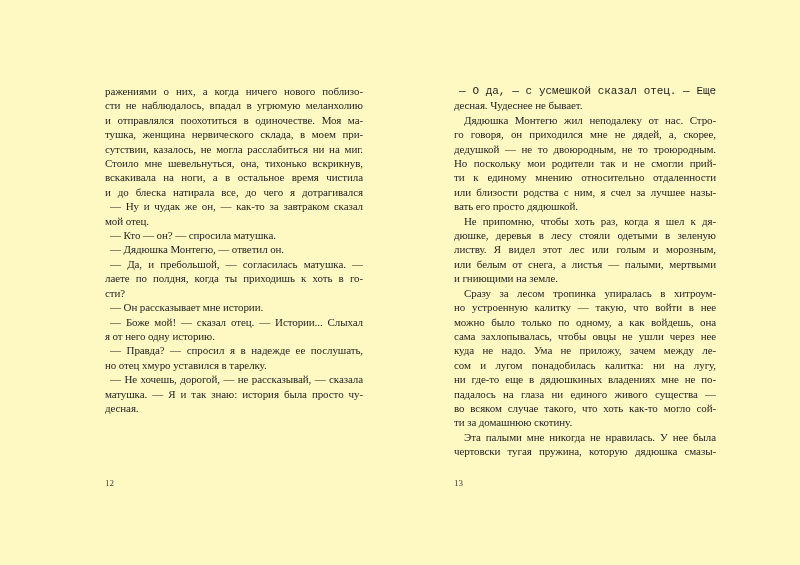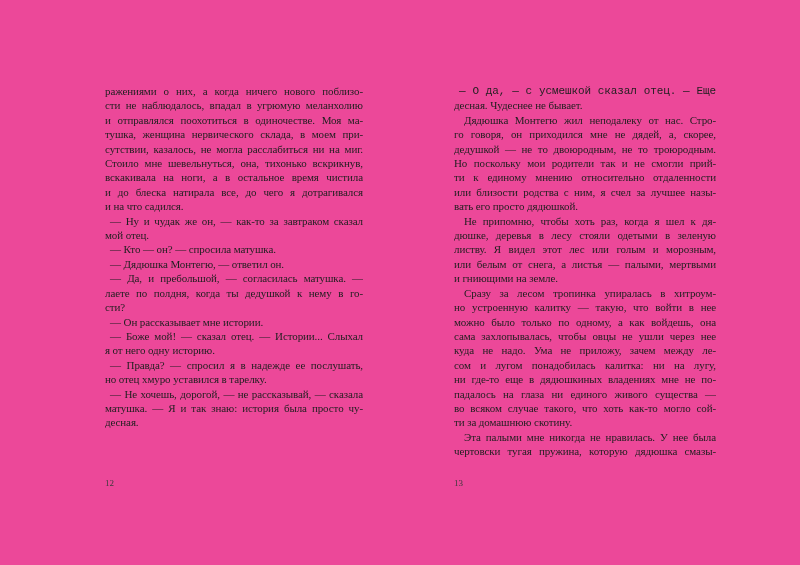--- a/index.html
+++ b/index.html
@@ -8,21 +8,21 @@
     width: 800px;
     height: 565px;
     background: #ffffff;
     font-family: "Liberation Serif", "DejaVu Serif", serif;
     overflow: hidden;
   }
   .spread {
     position: relative;
     width: 800px;
     height: 565px;
-    background: #ec4899;
+    background: #fef9c3;
   }
   .text-block {
     position: absolute;
     top: 84px;
   }
   .page-left .text-block {
     left: 105px;
     width: 258px;
   }
   .page-right .text-block {
@@ -68,27 +68,26 @@
   <div class="page page-left">
     <div class="text-block">
         <div class="line j">ражениями о них, а когда ничего нового поблизо-</div>
         <div class="line j">сти не наблюдалось, впадал в угрюмую меланхолию</div>
         <div class="line j">и отправлялся поохотиться в одиночестве. Моя ма-</div>
         <div class="line j">тушка, женщина нервического склада, в моем при-</div>
         <div class="line j">сутствии, казалось, не могла расслабиться ни на миг.</div>
         <div class="line j">Стоило мне шевельнуться, она, тихонько вскрикнув,</div>
         <div class="line j">вскакивала на ноги, а в остальное время чистила</div>
         <div class="line j">и до блеска натирала все, до чего я дотрагивался</div>
-        <div class="line">и на что садился.</div>
         <div class="line j" style="padding-left: 5px;">— Ну и чудак же он, — как-то за завтраком сказал</div>
         <div class="line">мой отец.</div>
         <div class="line" style="padding-left: 5px;">— Кто — он? — спросила матушка.</div>
         <div class="line" style="padding-left: 5px;">— Дядюшка Монтегю, — ответил он.</div>
         <div class="line j" style="padding-left: 5px;">— Да, и пребольшой, — согласилась матушка. —</div>
-        <div class="line j">лаете по полдня, когда ты дедушкой к нему в го-</div>
+        <div class="line j">лаете по полдня, когда ты приходишь к хоть в го-</div>
         <div class="line">сти?</div>
         <div class="line" style="padding-left: 5px;">— Он рассказывает мне истории.</div>
         <div class="line j" style="padding-left: 5px;">— Боже мой! — сказал отец. — Истории... Слыхал</div>
         <div class="line">я от него одну историю.</div>
         <div class="line j" style="padding-left: 5px;">— Правда? — спросил я в надежде ее послушать,</div>
         <div class="line">но отец хмуро уставился в тарелку.</div>
         <div class="line j" style="padding-left: 5px;">— Не хочешь, дорогой, — не рассказывай, — сказала</div>
         <div class="line j">матушка. — Я и так знаю: история была просто чу-</div>
         <div class="line">десная.</div>
       </div>

